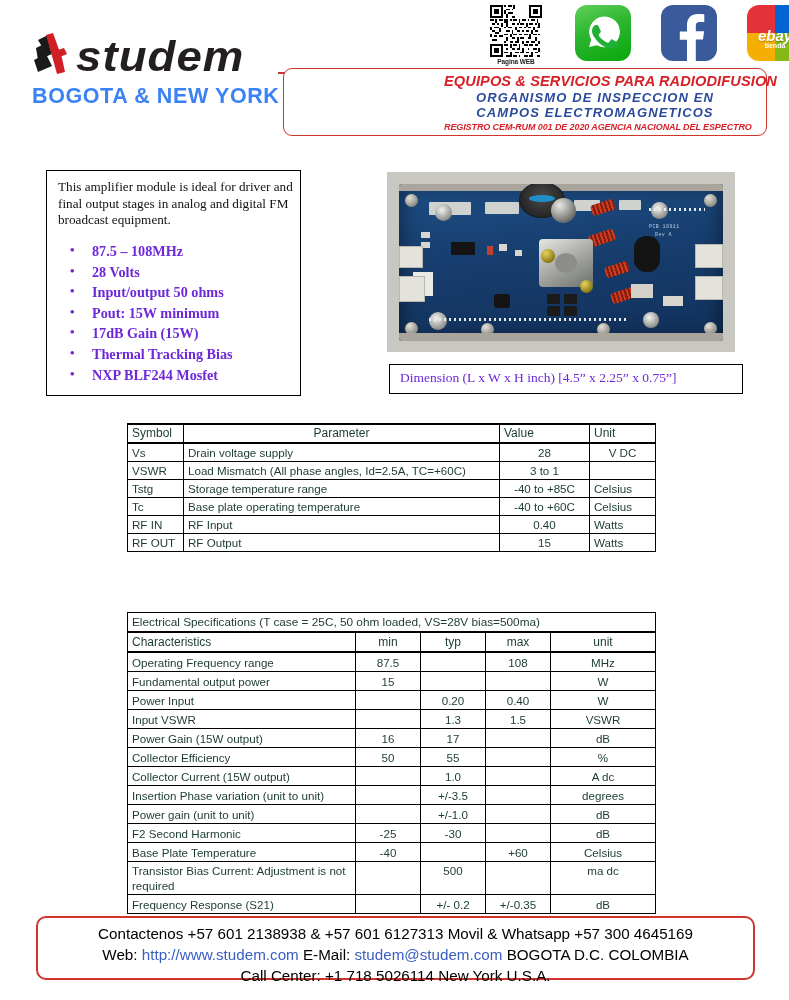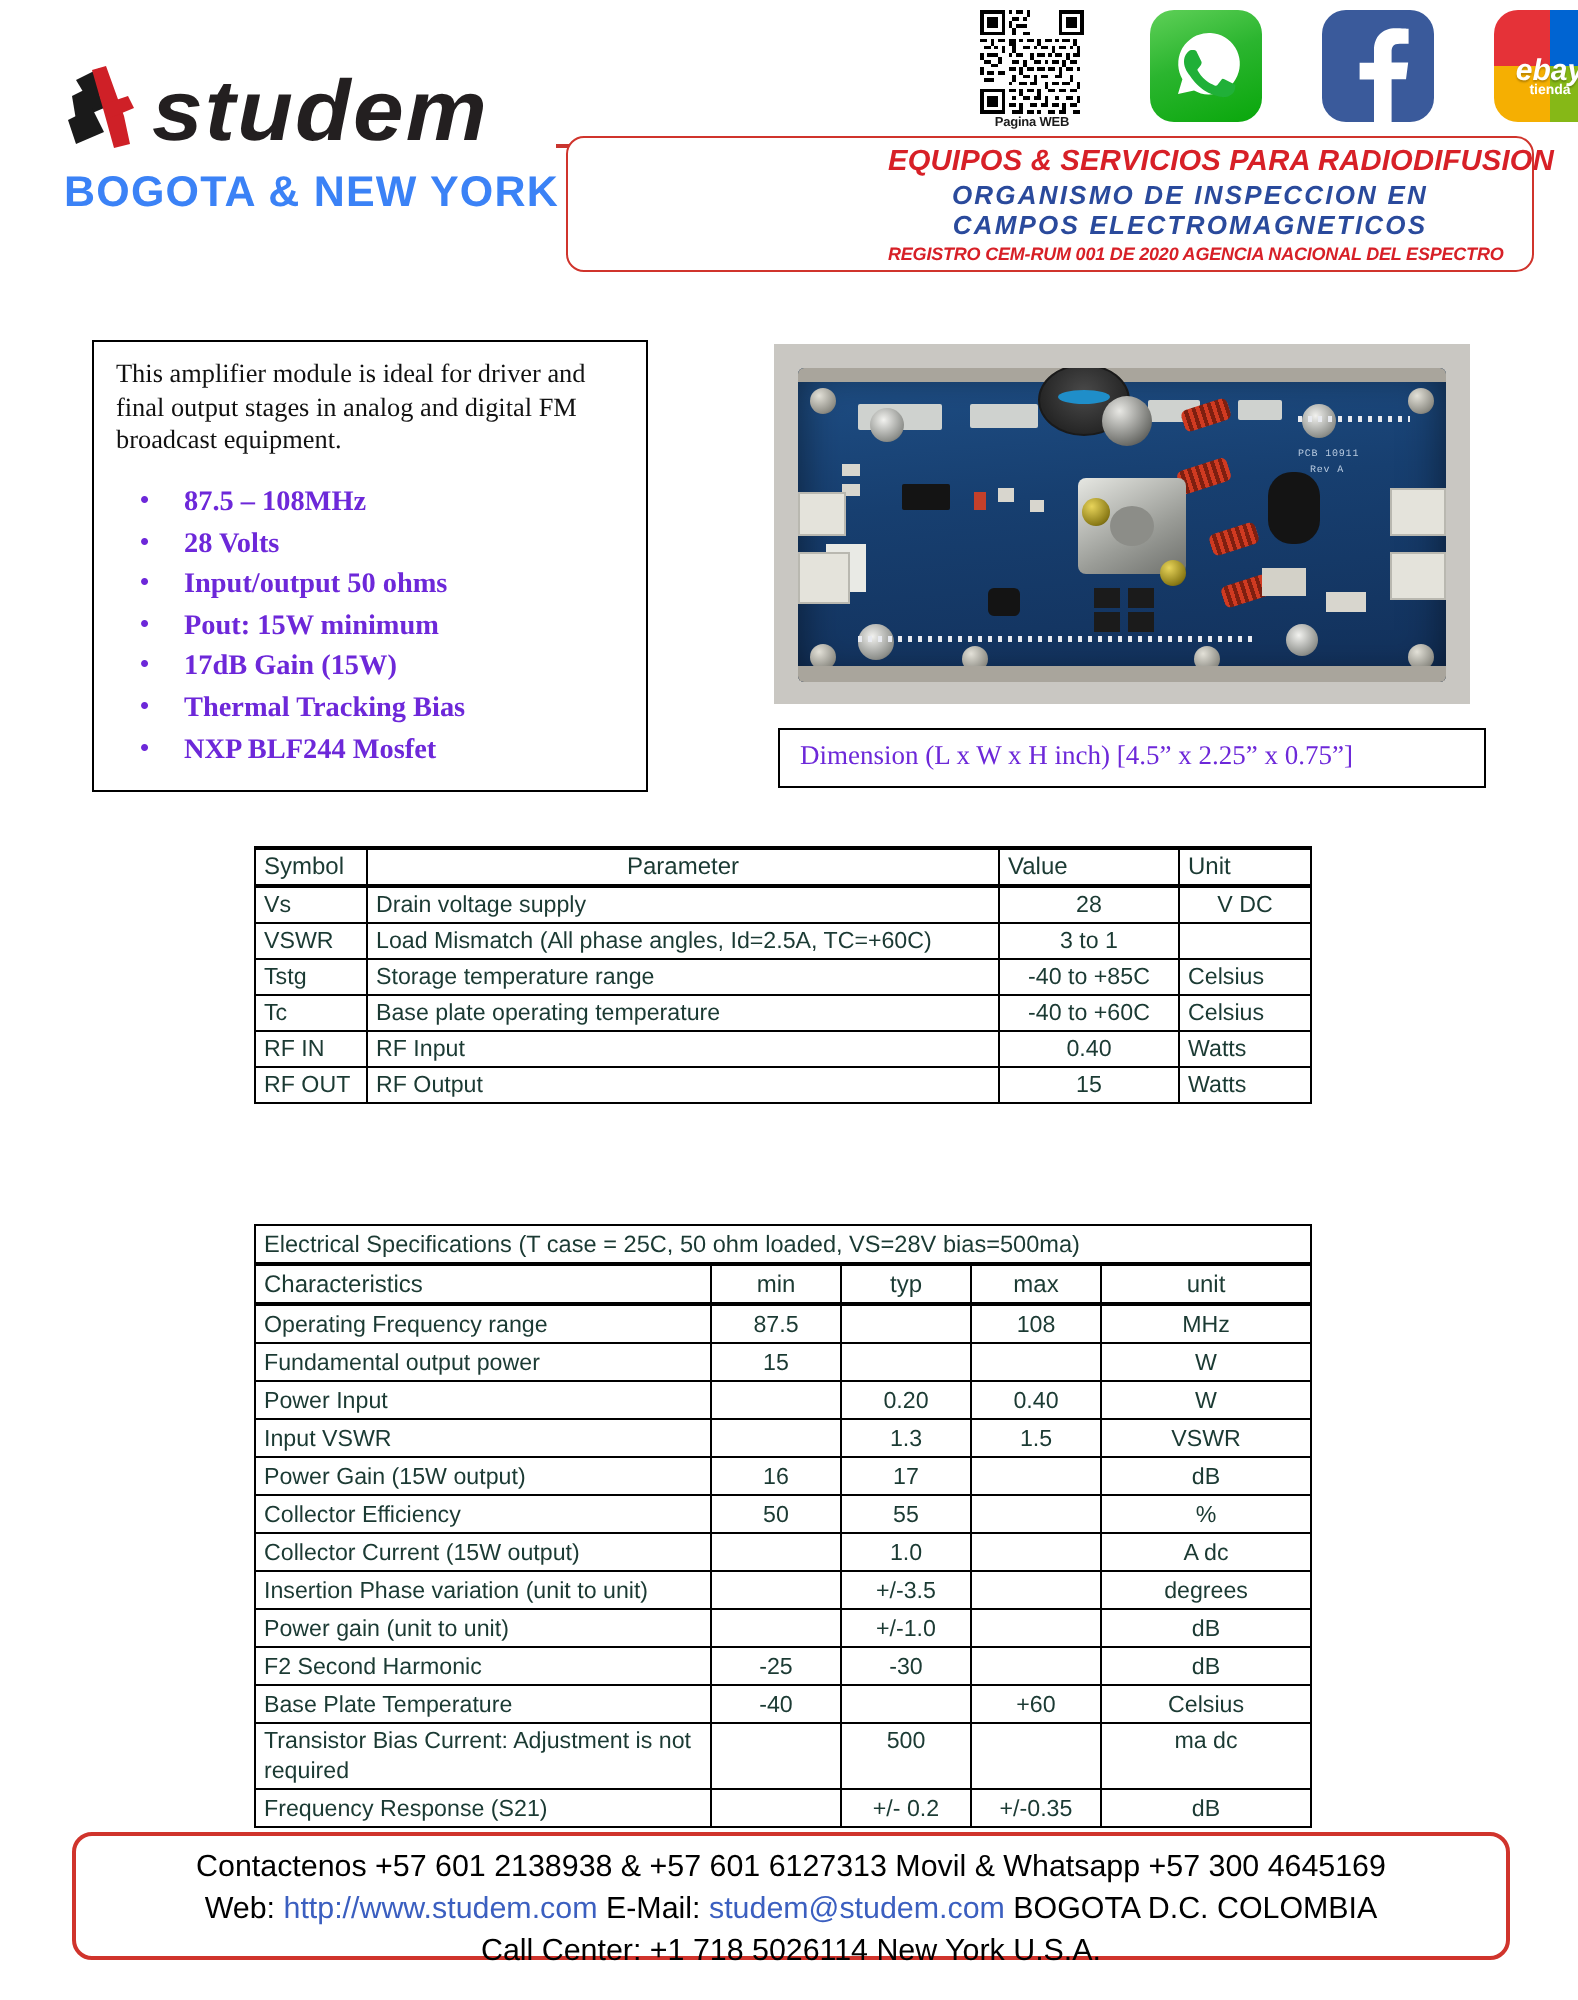--- a/index.html
+++ b/index.html
@@ -202,21 +202,21 @@
     line-height: 13px;
     white-space: nowrap;
     margin-top: 1px;
   }
 
   
   .info-box {
     position: absolute;
     left: 46px;
     top: 170px;
-    width: 278px;
+    width: 255px;
     height: 226px;
     border: 1.3px solid #000000;
     box-sizing: border-box;
     background: #ffffff;
     font-family: "Liberation Serif", serif;
   }
   .info-intro {
     position: absolute;
     left: 11px;
     top: 8px;

